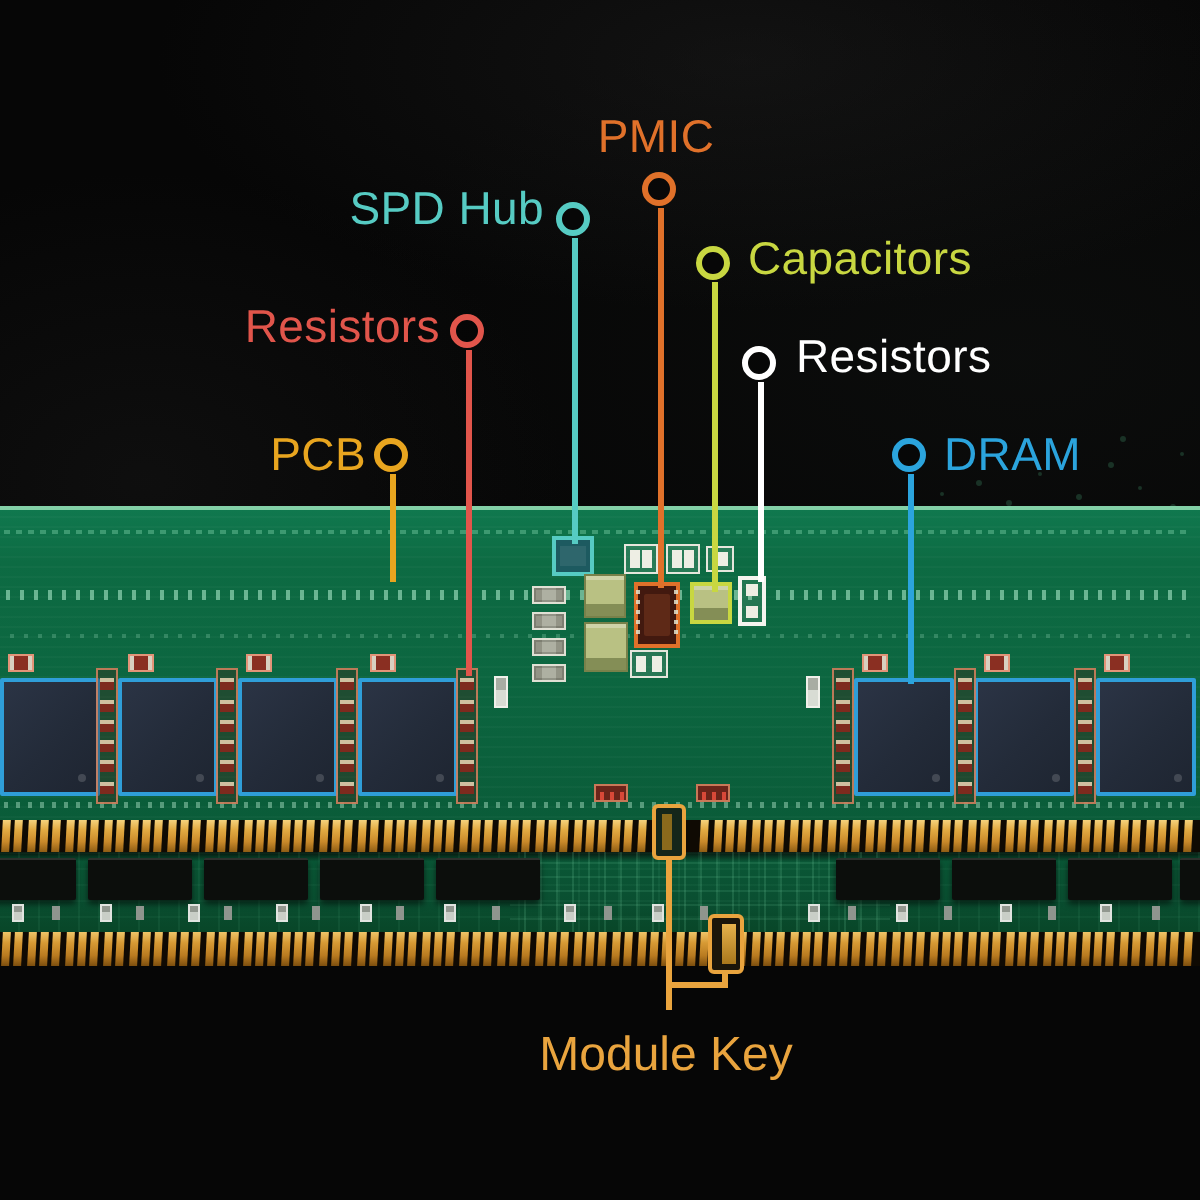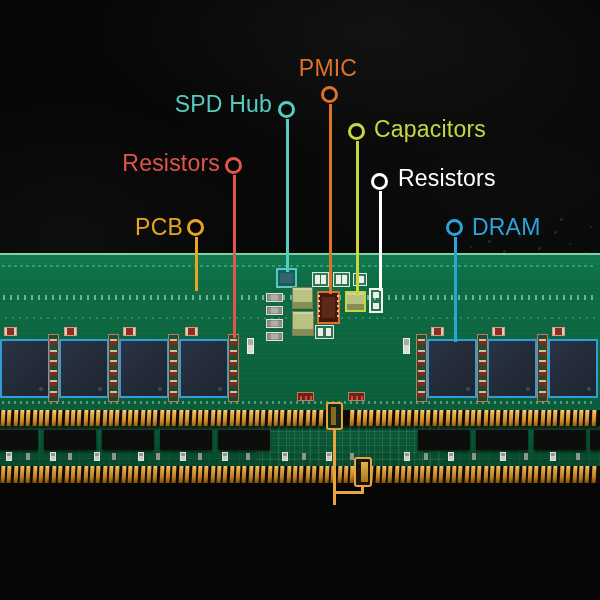--- a/index.html
+++ b/index.html
@@ -850,20 +850,21 @@
 
   <div class="key-box key1 mk-colored-border" style="border-color: rgb(233, 164, 62);">
       <div class="key1-bar"></div>
     </div>
   <div class="key-box key2 mk-colored-border" style="border-color: rgb(233, 164, 62);">
       <div class="key2-bar"></div>
     </div>
   <div class="key-line kv1 mk-colored" style="background: rgb(233, 164, 62);"></div>
   <div class="key-line kstub mk-colored" style="background: rgb(233, 164, 62);"></div>
   <div class="key-line khline mk-colored" style="background: rgb(233, 164, 62);"></div>
+  <div class="mk-label" style="color: rgb(233, 164, 62);">Module Key</div>
 
   <div class="callout co-pcb">
     <div class="co-label" style="color: rgb(232, 165, 31);">PCB</div>
     <div class="co-circle" style="border-color: rgb(232, 165, 31);"></div>
     <div class="co-line" style="background: rgb(232, 165, 31);"></div>
   </div>
   <div class="callout co-resistors">
     <div class="co-label" style="color: rgb(225, 85, 75);">Resistors</div>
     <div class="co-circle" style="border-color: rgb(225, 85, 75);"></div>
     <div class="co-line" style="background: rgb(225, 85, 75);"></div>

